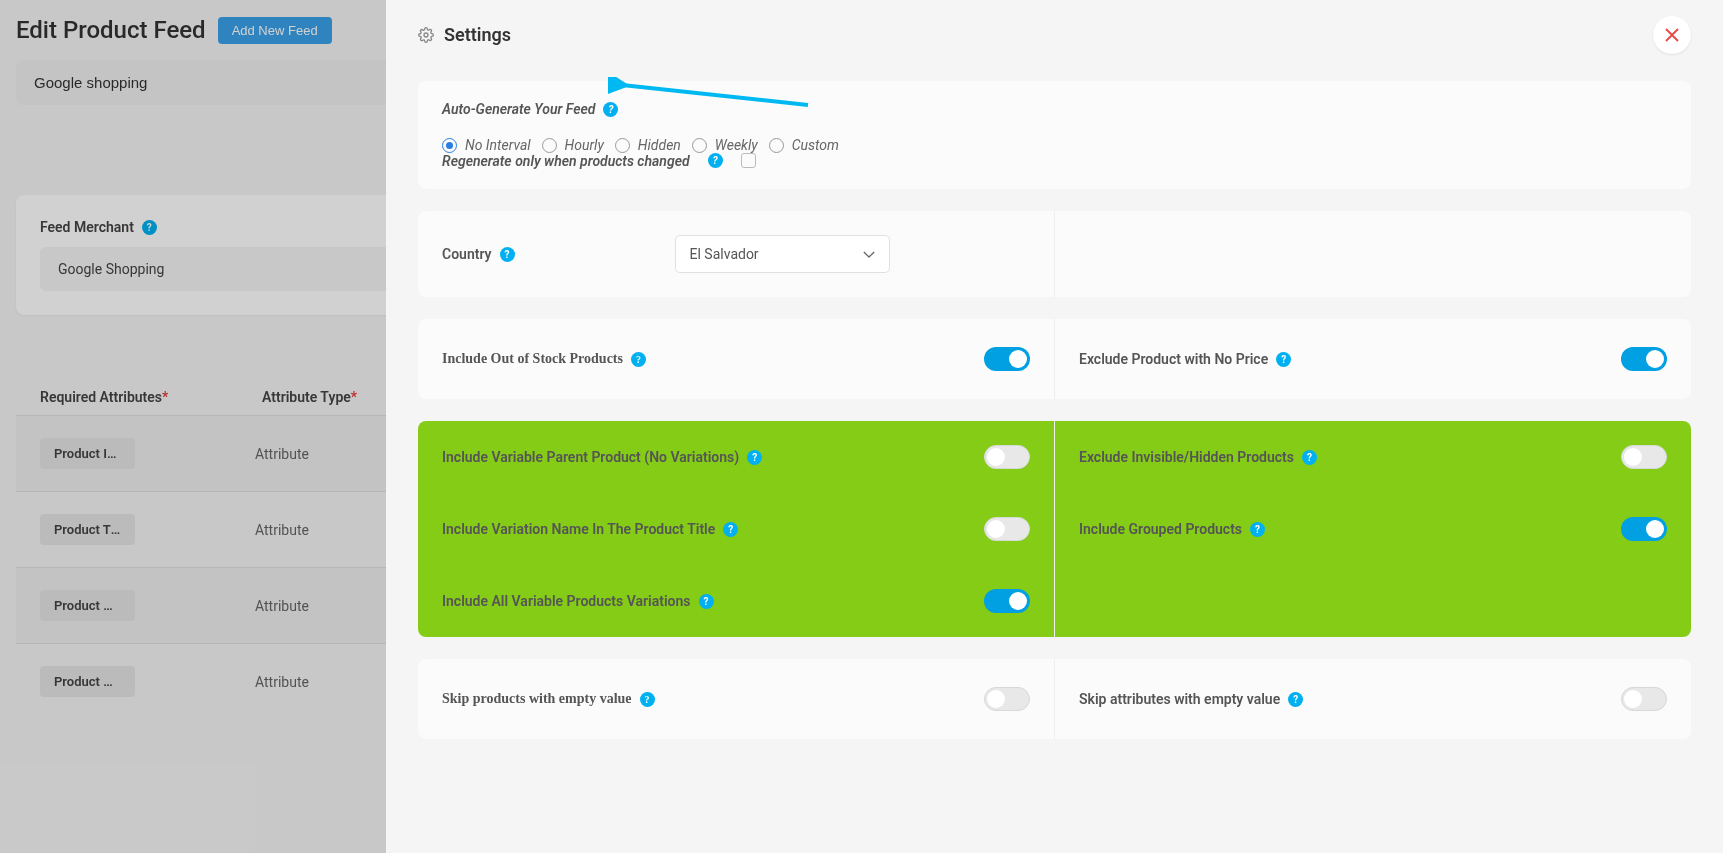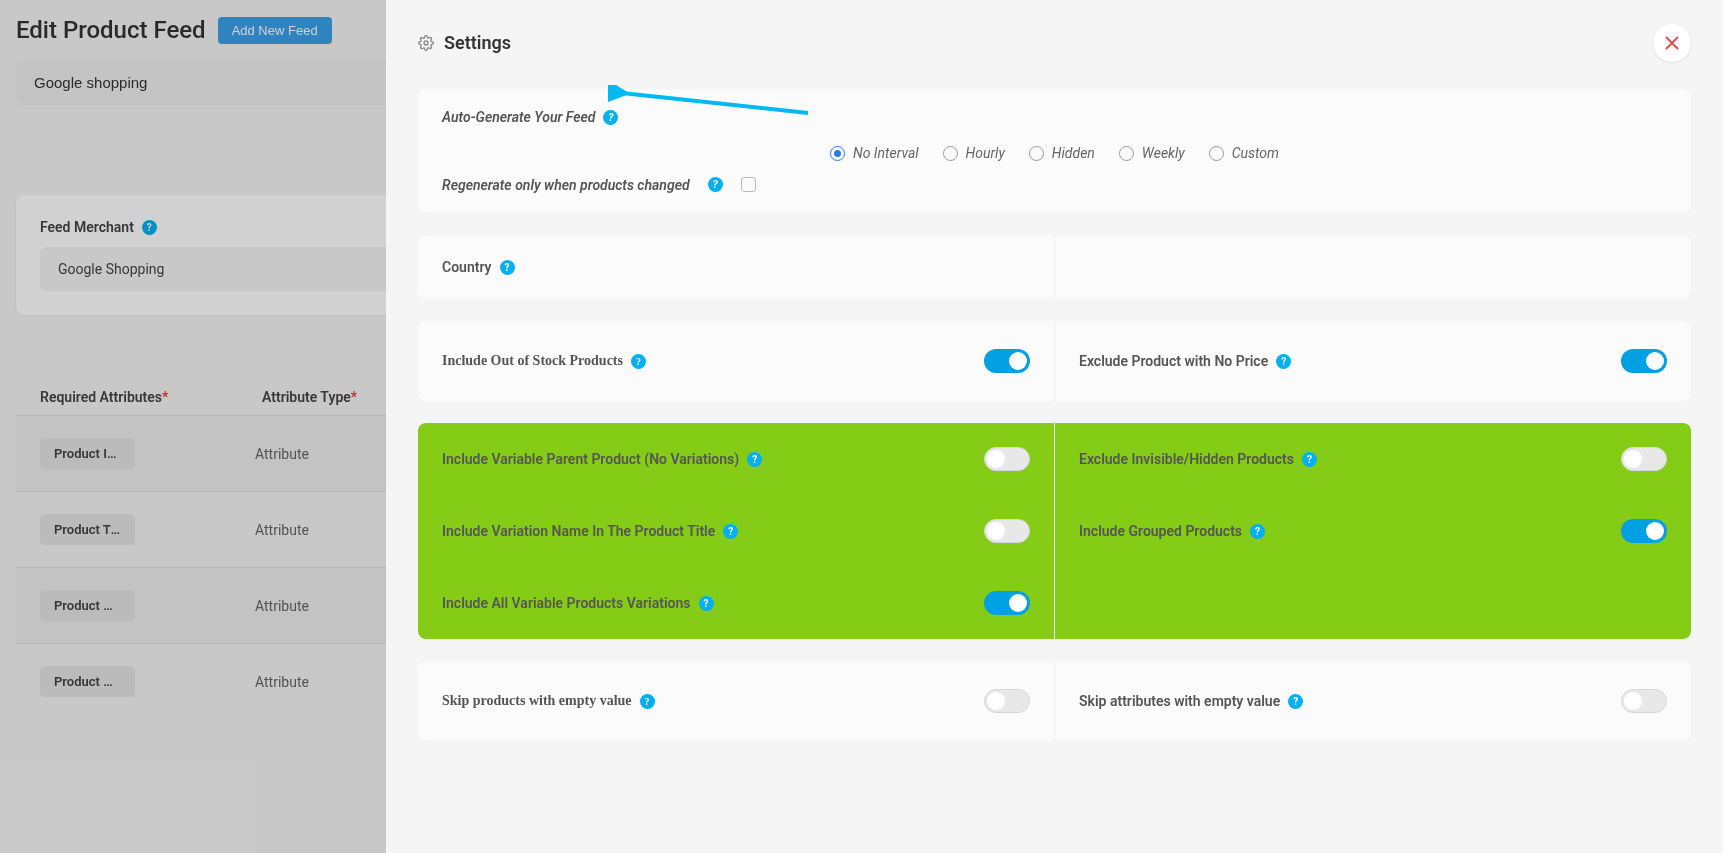--- a/index.html
+++ b/index.html
@@ -140,21 +140,21 @@
       position: absolute;
       top: 0; left: 0; right: 0; bottom: 0;
       background: rgba(0,0,0,0.18);
     }
     
     .settings-panel {
       position: absolute;
       right: 0; top: 0; bottom: 0;
       width: 1337px;
       background: #f5f5f6;
-      padding: 32px 32px;
+      padding: 24px 32px;
       overflow: hidden;
     }
     .panel-header {
       display: flex;
       align-items: center;
       gap: 10px;
       margin-bottom: 36px;
       position: relative;
     }
     .panel-title {
@@ -186,24 +186,22 @@
       font-size: 14px;
       font-weight: 600;
       color: #555;
       display: flex;
       align-items: center;
       gap: 8px;
       margin-bottom: 20px;
     }
     .radio-group {
       display: flex;
-      gap: 24px;
-      align-items: center;
-      margin-bottom: 16px;
-      justify-content: center;
+      gap: 11px;
+      align-items: center;
     }
     .radio-option {
       display: flex;
       align-items: center;
       gap: 8px;
       font-size: 14px;
       color: #666;
       cursor: pointer;
     }
     .radio-circle {
@@ -424,20 +422,26 @@
       <path d="M200 28 L14 8" stroke="#00b9f2" stroke-width="4" marker-end="url(#ah)"></path>
     </svg>
   </div>
 
   <div class="card country-card" style="padding:0;">
     <div class="country-half" style="border-right:1px solid #eee;">
       <div class="setting-label">
         <span>Country</span>
         <span class="help-icon">?</span>
       </div>
+      <div class="country-select">
+        <span>El Salvador</span>
+        <svg class="chevron" width="12" height="7" viewBox="0 0 14 8">
+            <path d="M1 1l6 6 6-6" stroke="currentColor" stroke-width="1.5" fill="none"></path>
+          </svg>
+      </div>
     </div>
     <div class="country-half"></div>
   </div>
 
   <div class="panel-card-group">
     <div class="panel-card-cell">
       <div class="setting-label">
         <span>Include Out of Stock Products</span>
         <span class="help-icon">?</span>
       </div>

